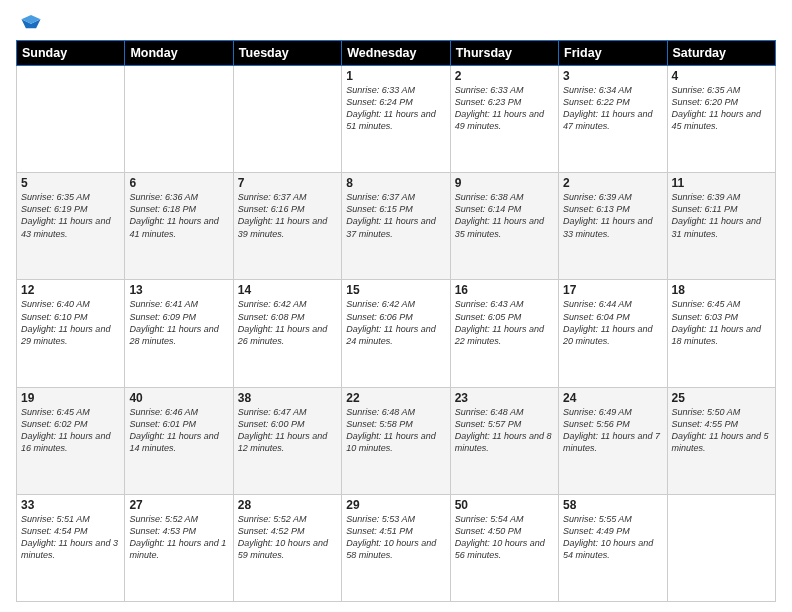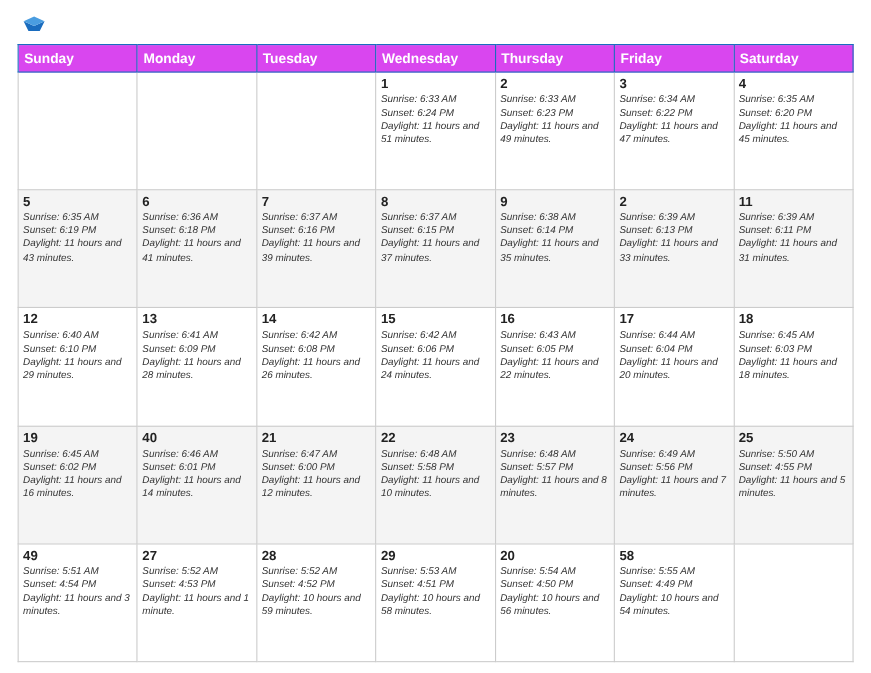--- a/index.html
+++ b/index.html
@@ -95,21 +95,21 @@
       font-size: 9px;
       line-height: 1.35;
       color: #333;
       font-style: italic;
     }
     .empty-cell {
       background: #f9f9f9;
     }
     tr:nth-child(odd) td { background: #fff; }
     tr:nth-child(even) td { background: #f4f4f4; }
-    .calendar thead tr th { background: #d946ef; }
+    .calendar thead tr th { background: #000000; }
   </style>
 </head>
 <body>
 
 <div class="page">
   <div class="header">
     <div class="logo">
       <div class="logo-text">
         <span class="logo-general"></span>
         <span class="logo-blue"></span>
@@ -222,21 +222,21 @@
         <tr>
           <td>
             <span class="day-num">19</span>
             <div class="cell-text">Sunrise: 6:45 AM<br>Sunset: 6:02 PM<br>Daylight: 11 hours and 16 minutes.</div>
           </td>
           <td>
             <span class="day-num">40</span>
             <div class="cell-text">Sunrise: 6:46 AM<br>Sunset: 6:01 PM<br>Daylight: 11 hours and 14 minutes.</div>
           </td>
           <td>
-            <span class="day-num">21</span>
+            <span class="day-num">38</span>
             <div class="cell-text">Sunrise: 6:47 AM<br>Sunset: 6:00 PM<br>Daylight: 11 hours and 12 minutes.</div>
           </td>
           <td>
             <span class="day-num">22</span>
             <div class="cell-text">Sunrise: 6:48 AM<br>Sunset: 5:58 PM<br>Daylight: 11 hours and 10 minutes.</div>
           </td>
           <td>
             <span class="day-num">23</span>
             <div class="cell-text">Sunrise: 6:48 AM<br>Sunset: 5:57 PM<br>Daylight: 11 hours and 8 minutes.</div>
           </td>
@@ -244,37 +244,37 @@
             <span class="day-num">24</span>
             <div class="cell-text">Sunrise: 6:49 AM<br>Sunset: 5:56 PM<br>Daylight: 11 hours and 7 minutes.</div>
           </td>
           <td>
             <span class="day-num">25</span>
             <div class="cell-text">Sunrise: 5:50 AM<br>Sunset: 4:55 PM<br>Daylight: 11 hours and 5 minutes.</div>
           </td>
         </tr>
         <tr>
           <td>
-            <span class="day-num">49</span>
+            <span class="day-num">33</span>
             <div class="cell-text">Sunrise: 5:51 AM<br>Sunset: 4:54 PM<br>Daylight: 11 hours and 3 minutes.</div>
           </td>
           <td>
             <span class="day-num">27</span>
             <div class="cell-text">Sunrise: 5:52 AM<br>Sunset: 4:53 PM<br>Daylight: 11 hours and 1 minute.</div>
           </td>
           <td>
             <span class="day-num">28</span>
             <div class="cell-text">Sunrise: 5:52 AM<br>Sunset: 4:52 PM<br>Daylight: 10 hours and 59 minutes.</div>
           </td>
           <td>
             <span class="day-num">29</span>
             <div class="cell-text">Sunrise: 5:53 AM<br>Sunset: 4:51 PM<br>Daylight: 10 hours and 58 minutes.</div>
           </td>
           <td>
-            <span class="day-num">20</span>
+            <span class="day-num">50</span>
             <div class="cell-text">Sunrise: 5:54 AM<br>Sunset: 4:50 PM<br>Daylight: 10 hours and 56 minutes.</div>
           </td>
           <td>
             <span class="day-num">58</span>
             <div class="cell-text">Sunrise: 5:55 AM<br>Sunset: 4:49 PM<br>Daylight: 10 hours and 54 minutes.</div>
           </td>
           <td class="empty-cell"></td>
         </tr>
       </tbody>
   </table>

